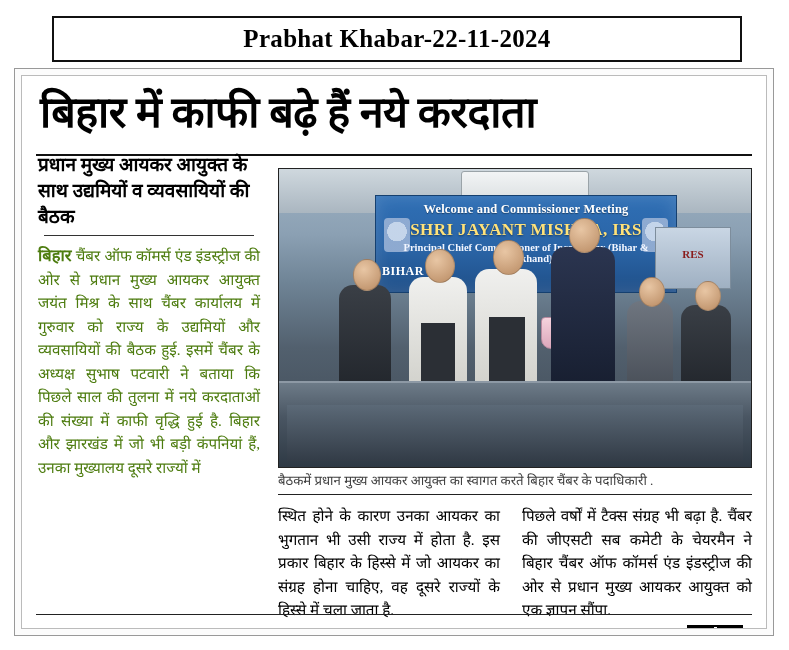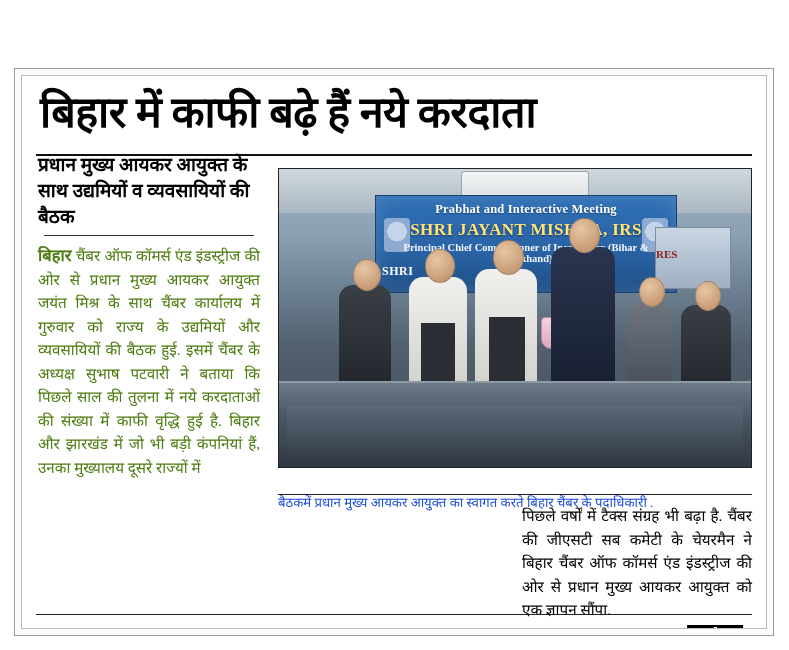--- a/index.html
+++ b/index.html
@@ -200,21 +200,21 @@
     position: absolute; right: 8px; top: 22px; width: 26px; height: 34px;
     background: radial-gradient(circle at 50% 40%, #dfe8f5 0 40%, #9fb6d8 41% 100%);
     border-radius: 4px; opacity: .85;
   }
   .side-banner {
     position: absolute; right: 20px; top: 58px; width: 74px; height: 60px;
     background: linear-gradient(180deg,#c9d6e4,#9fb0c2);
     border: 1px solid #7d8d9c;
   }
   .side-banner .sb-text {
-    position: absolute; left: 0; right: 0; top: 20px; text-align: left;
+    position: absolute; left: 0; right: 0; top: 20px; text-align: center;
     color: #8a1c1c; font-family: "Liberation Serif", serif; font-weight: bold; font-size: 11px;
   }
   
   .table-front {
     position: absolute; left: 0; right: 0; bottom: 0; height: 84px;
     background: linear-gradient(180deg,#6d7b88 0%, #4a5663 40%, #2e3944 100%);
     border-top: 2px solid #8d99a5;
   }
   .table-cloth {
     position: absolute; left: 8px; right: 8px; bottom: 6px; height: 56px;
@@ -241,22 +241,21 @@
     border: 1px solid #b88ba0;
   }
   .caption {
     position: absolute;
     left: 256px;
     top: 396px;
     width: 474px;
     font-family: "Liberation Serif", serif;
     font-size: 13.2px;
     line-height: 18px;
-    color: #1d4ed8;
-    margin-top: 22px;
+    color: #404040;
   }
   .caption-rule {
     position: absolute; left: 256px; top: 418px; width: 474px; height: 1px; background: #222;
   }
 
   
   .col-2 {
     position: absolute;
     left: 256px;
     top: 428px;
@@ -308,20 +307,23 @@
     border: 3px solid #000;
   }
   .qr-eye.tl { left: 2px; top: 2px; }
   .qr-eye.tr { right: 2px; top: 2px; }
 </style>
 </head>
 <body>
 
 <div class="page">
 
+  <div class="masthead">
+    <div class="masthead-inner">Prabhat Khabar-22-11-2024</div>
+  </div>
 
   <div class="clip">
     <div class="clip-inner">
 
       <div class="headline">बिहार में काफी बढ़े हैं नये करदाता</div>
       <div class="hr-under-headline"></div>
 
       <div class="left-col">
         <div class="deck">प्रधान मुख्य आयकर आयुक्त के साथ उद्यमियों व व्यवसायियों की बैठक</div>
         <div class="byline-rule"></div>
@@ -330,24 +332,24 @@
 
       <div class="photo-wrap">
         <div class="photo">
           <div class="ceiling"></div>
           <div class="ac-unit"></div>
           <div class="ac-vent"></div>
 
           <div class="banner">
             <div class="banner-emblem-l"></div>
             <div class="banner-emblem-r"></div>
-            <div class="banner-line1">Prabhat and Interactive Meeting</div>
+            <div class="banner-line1">Welcome and Commissioner Meeting</div>
             <div class="banner-line2">SHRI JAYANT MISHRA, IRS</div>
             <div class="banner-line3">Principal Chief Commissioner of Income Tax (Bihar &amp; Jharkhand)</div>
-            <div class="banner-line4">SHRI</div>
+            <div class="banner-line4">BIHAR</div>
           </div>
 
           <div class="side-banner">
             <div class="sb-text">RES</div>
           </div>
 
           <div class="fig suit-dark" style="left:60px; width:52px; height:112px;"></div>
           <div class="head" style="left:74px; bottom:176px; width:26px; height:30px;"></div>
 
           <div class="fig kurta-white" style="left:130px; width:58px; height:120px;"></div>
@@ -371,20 +373,21 @@
 
           <div class="table-front">
             <div class="table-cloth"></div>
           </div>
         </div>
       </div>
 
       <div class="caption">बैठकमें प्रधान मुख्य आयकर आयुक्त का स्वागत करते बिहार चैंबर के पदाधिकारी .</div>
       <div class="caption-rule"></div>
 
+      <div class="col-2">स्थित होने के कारण उनका आयकर का भुगतान भी उसी राज्य में होता है. इस प्रकार बिहार के हिस्से में जो आयकर का संग्रह होना चाहिए, वह दूसरे राज्यों के हिस्से में चला जाता है.</div>
       <div class="col-3">पिछले वर्षों में टैक्स संग्रह भी बढ़ा है. चैंबर की जीएसटी सब कमेटी के चेयरमैन ने बिहार चैंबर ऑफ कॉमर्स एंड इंडस्ट्रीज की ओर से प्रधान मुख्य आयकर आयुक्त को एक ज्ञापन सौंपा.</div>
 
       <div class="footer-rule"></div>
       <div class="footer">
 
         <div class="qr">
           <div class="qr-eye tl"></div>
           <div class="qr-eye tr"></div>
 
         </div>

